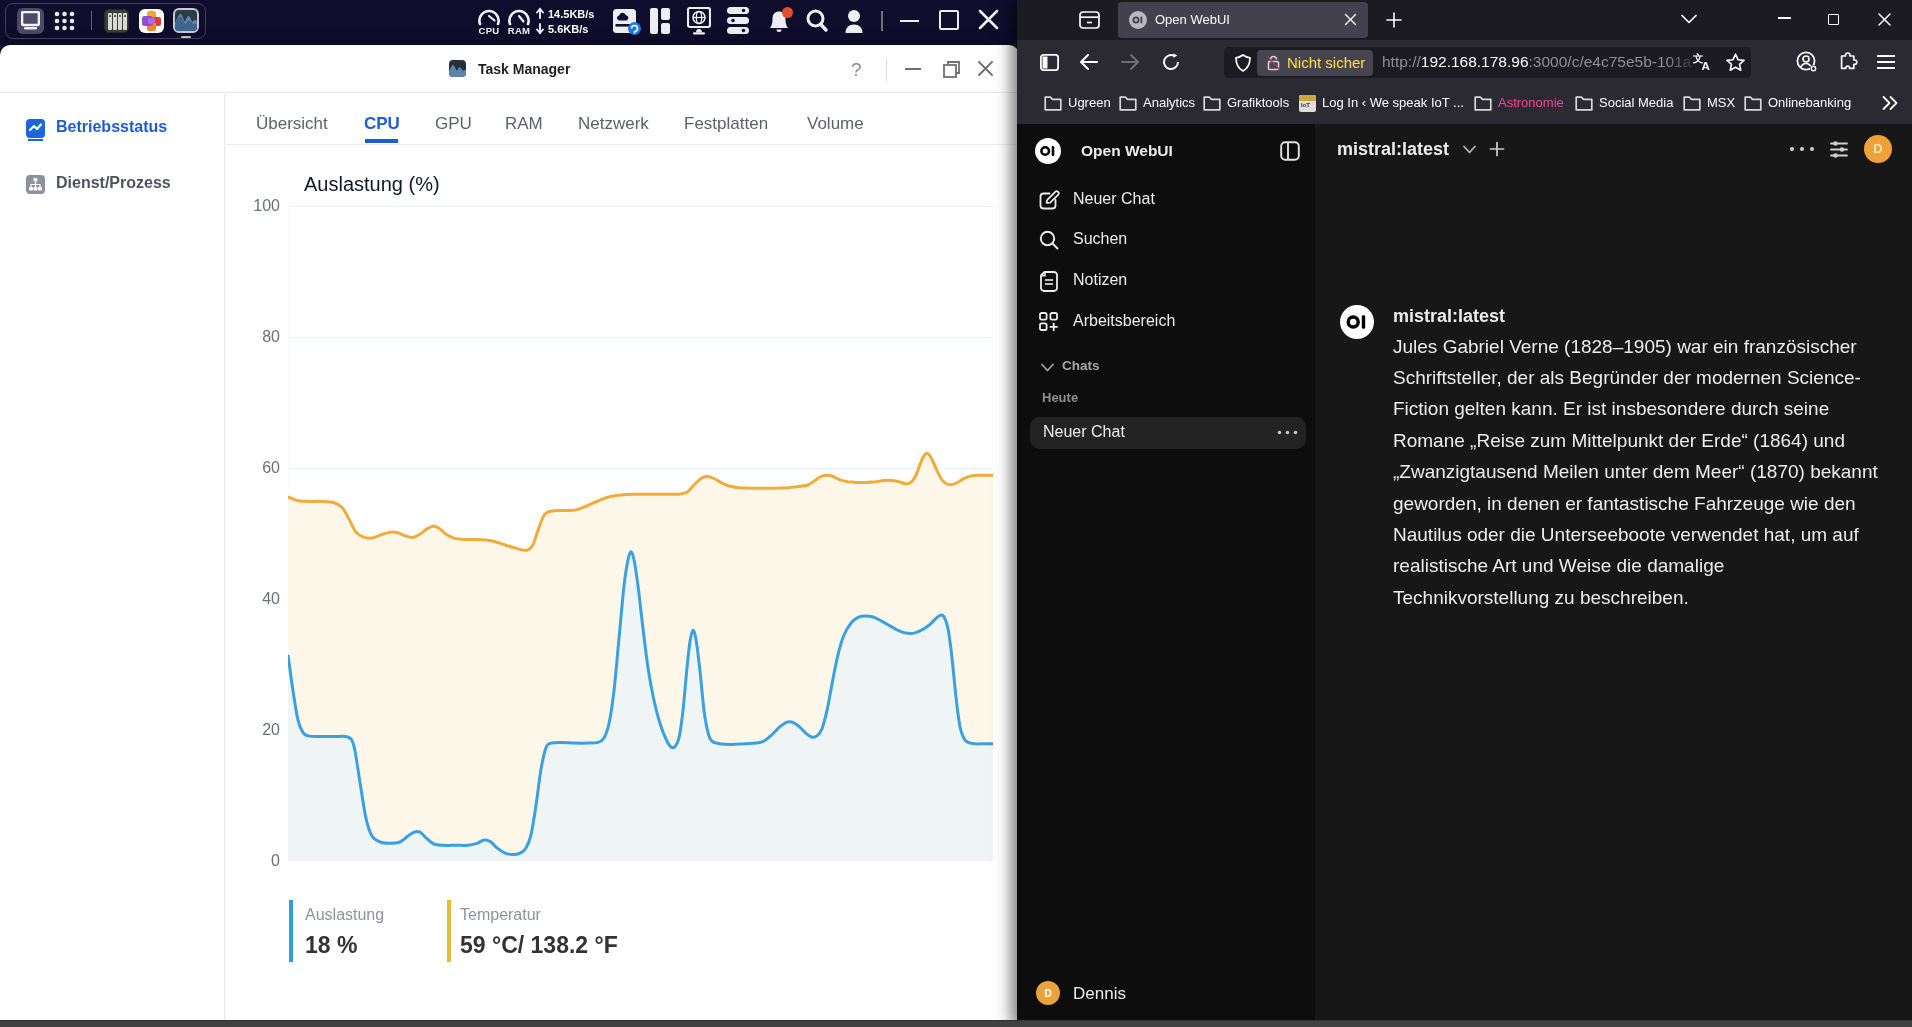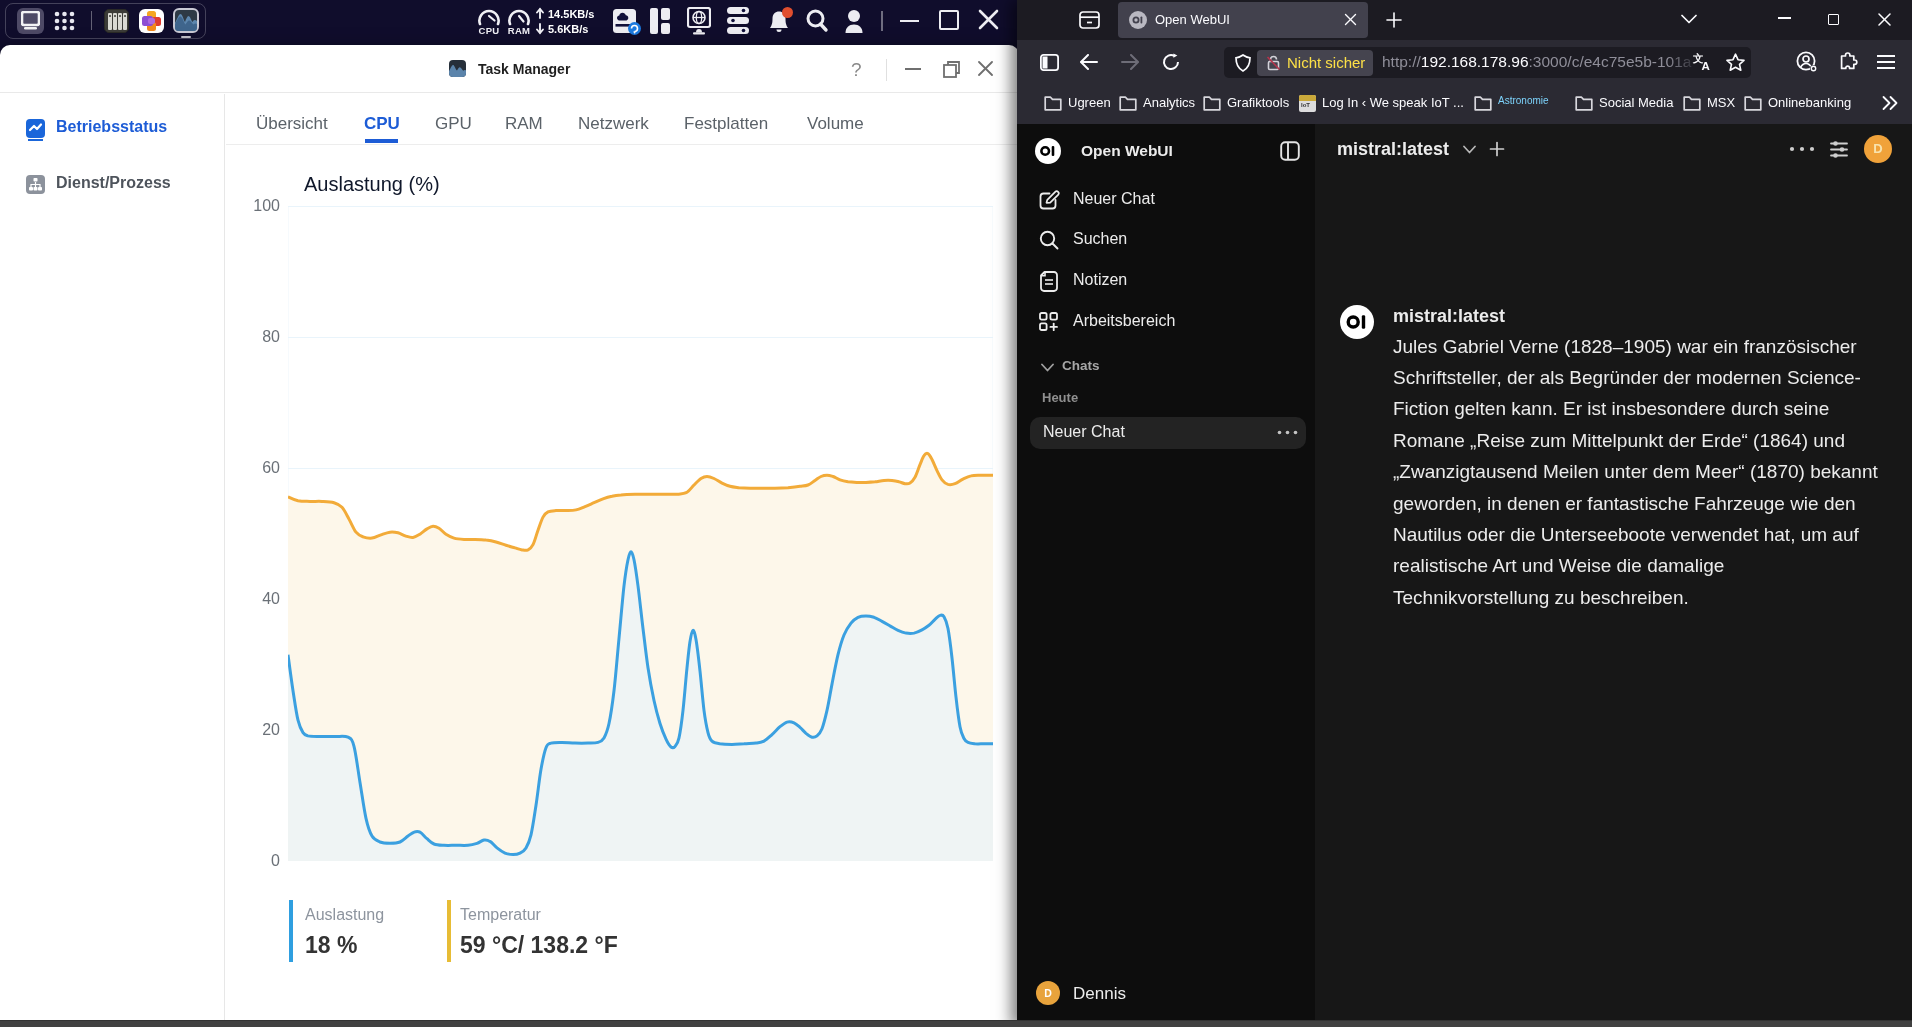--- a/index.html
+++ b/index.html
@@ -351,21 +351,21 @@
     </svg>
     <div class="abs" style="left:210px;top:11px;font-size:13px;color:#fbfbfe;">Grafiktools</div>
     <div class="abs" style="left:282px;top:11px;width:17px;height:17px;background:#ddd;border-radius:2px;overflow:hidden;">
       <div class="abs" style="left:0;top:0;width:17px;height:6px;background:#caa93a;"></div>
       <div class="abs" style="left:2px;top:7px;font-size:6px;font-weight:bold;color:#333;">IoT</div>
     </div>
     <div class="abs" style="left:305px;top:11px;font-size:13px;color:#fbfbfe;">Log In ‹ We speak IoT ...</div>
     <svg class="ic" style="left:457px;top:12px" width="18" height="15" viewBox="0 0 18 15">
       <path d="M1.2 13.8 L1.2 1.2 L6.5 1.2 L8.5 3.4 L16.8 3.4 L16.8 13.8 Z" fill="none" stroke="#d8d7dd" stroke-width="1.7" stroke-linejoin="round"></path>
     </svg>
-    <div class="abs" style="left:481px;top:11px;font-size:10px;color:#7dd3fc;">Astronomie</div>
+    <div class="abs" style="left:481px;top:11px;font-size:13px;color:#ec4899;">Astronomie</div>
     <svg class="ic" style="left:558px;top:12px" width="18" height="15" viewBox="0 0 18 15">
       <path d="M1.2 13.8 L1.2 1.2 L6.5 1.2 L8.5 3.4 L16.8 3.4 L16.8 13.8 Z" fill="none" stroke="#d8d7dd" stroke-width="1.7" stroke-linejoin="round"></path>
     </svg>
     <div class="abs" style="left:582px;top:11px;font-size:13px;color:#fbfbfe;">Social Media</div>
     <svg class="ic" style="left:666px;top:12px" width="18" height="15" viewBox="0 0 18 15">
       <path d="M1.2 13.8 L1.2 1.2 L6.5 1.2 L8.5 3.4 L16.8 3.4 L16.8 13.8 Z" fill="none" stroke="#d8d7dd" stroke-width="1.7" stroke-linejoin="round"></path>
     </svg>
     <div class="abs" style="left:690px;top:11px;font-size:13px;color:#fbfbfe;">MSX</div>
     <svg class="ic" style="left:727px;top:12px" width="18" height="15" viewBox="0 0 18 15">
       <path d="M1.2 13.8 L1.2 1.2 L6.5 1.2 L8.5 3.4 L16.8 3.4 L16.8 13.8 Z" fill="none" stroke="#d8d7dd" stroke-width="1.7" stroke-linejoin="round"></path>

